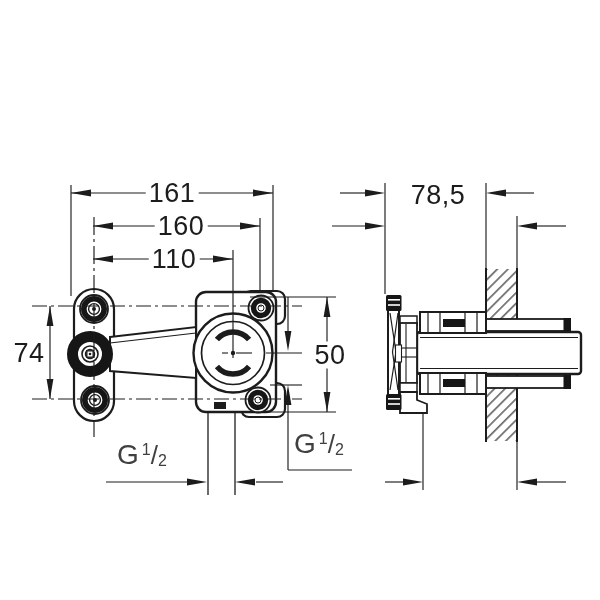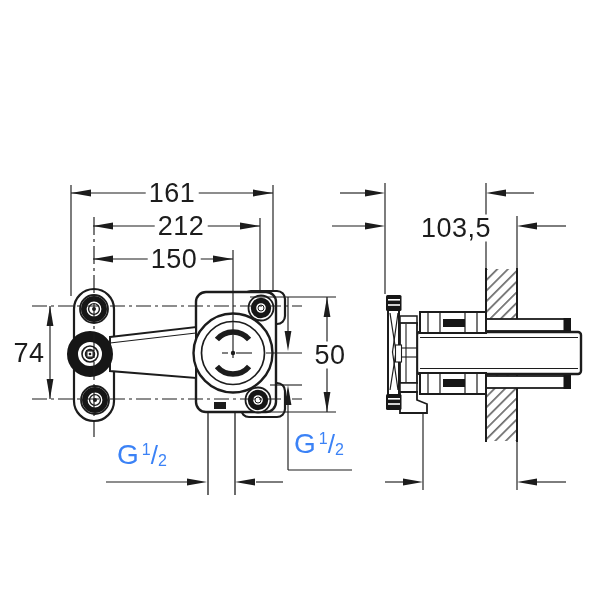--- a/index.html
+++ b/index.html
@@ -2,21 +2,21 @@
 <html><head>
 <meta charset="utf-8">
 <style>
   html,body{margin:0;padding:0;background:#fff;}
   .canvas{position:relative;width:600px;height:600px;background:#ffffff;overflow:hidden;
           font-family:"Liberation Sans", sans-serif;margin-top:40px;}
   .canvas svg{position:absolute;left:0;top:0;}
   .lbl{position:absolute;transform:translate(-50%,-50%);font-size:27px;color:#1c1c1c;
        background:#fff;padding:0 3px;white-space:nowrap;letter-spacing:.5px;line-height:1;}
   .thread{position:absolute;transform:translate(-50%,-50%);background:#fff;padding:0 2px;
-          color:#3b82f6;white-space:nowrap;line-height:1;}
+          color:#404040;white-space:nowrap;line-height:1;}
   .thread .g{font-size:28px;}
   .thread .num{font-size:16px;position:relative;top:-9px;margin-left:3px;}
   .thread .sl{font-size:26px;}
   .thread .den{font-size:16px;position:relative;top:2px;}
 </style>
 </head>
 <body>
 
 <div class="canvas">
 
@@ -225,25 +225,25 @@
     <g>
       <line x1="385" y1="442" x2="403" y2="442"></line>
       <polygon points="423,442 403,438.6 403,445.4" fill="#1c1c1c" stroke="none"></polygon>
       <line x1="537" y1="442" x2="566" y2="442"></line>
       <polygon points="517,442 537,438.6 537,445.4" fill="#1c1c1c" stroke="none"></polygon>
     </g>
   </g>
 </svg>
 
 <div class="lbl" style="left:172px;top:153px">161</div>
-<div class="lbl" style="left:181px;top:186px">212</div>
-<div class="lbl" style="left:174px;top:219px">150</div>
+<div class="lbl" style="left:181px;top:186px">160</div>
+<div class="lbl" style="left:174px;top:219px">110</div>
 <div class="lbl" style="left:29px;top:313px">74</div>
 <div class="lbl" style="left:330px;top:315px">50</div>
-<div class="lbl" style="left:456px;top:188px">103,5</div>
+<div class="lbl" style="left:438px;top:155px">78,5</div>
 
 <div class="thread" style="left:142px;top:415px">
   <span class="g">G</span><span class="num">1</span><span class="sl">/</span><span class="den">2</span>
 </div>
 <div class="thread" style="left:319px;top:404px">
   <span class="g">G</span><span class="num">1</span><span class="sl">/</span><span class="den">2</span>
 </div>
 
 </div>
 

